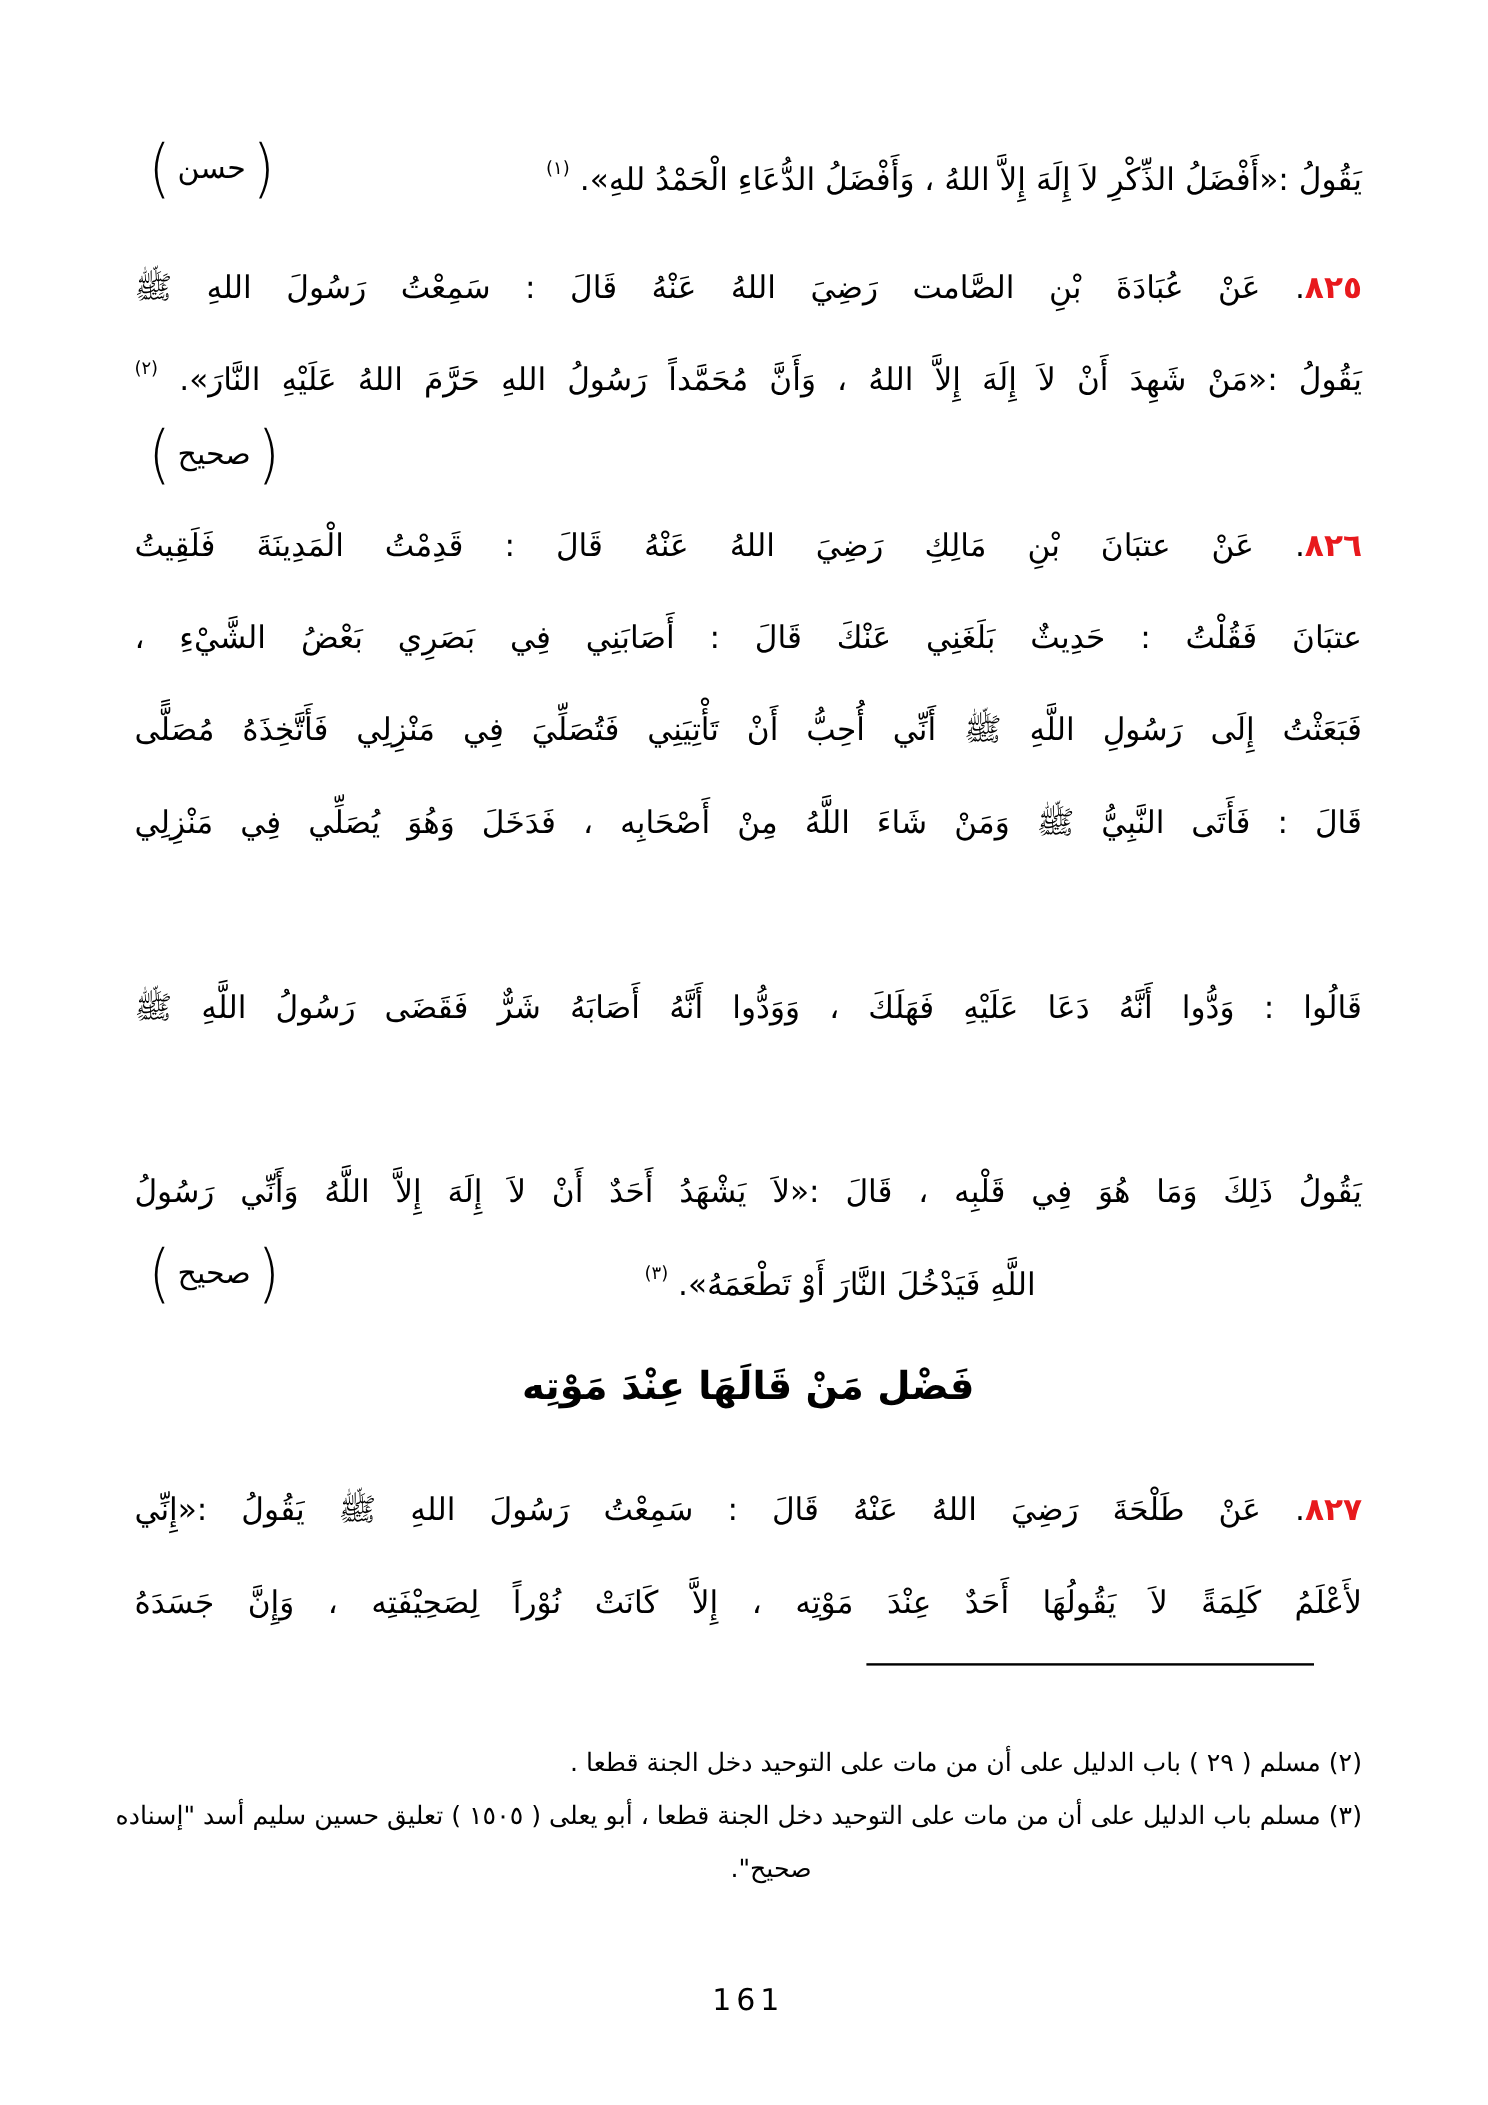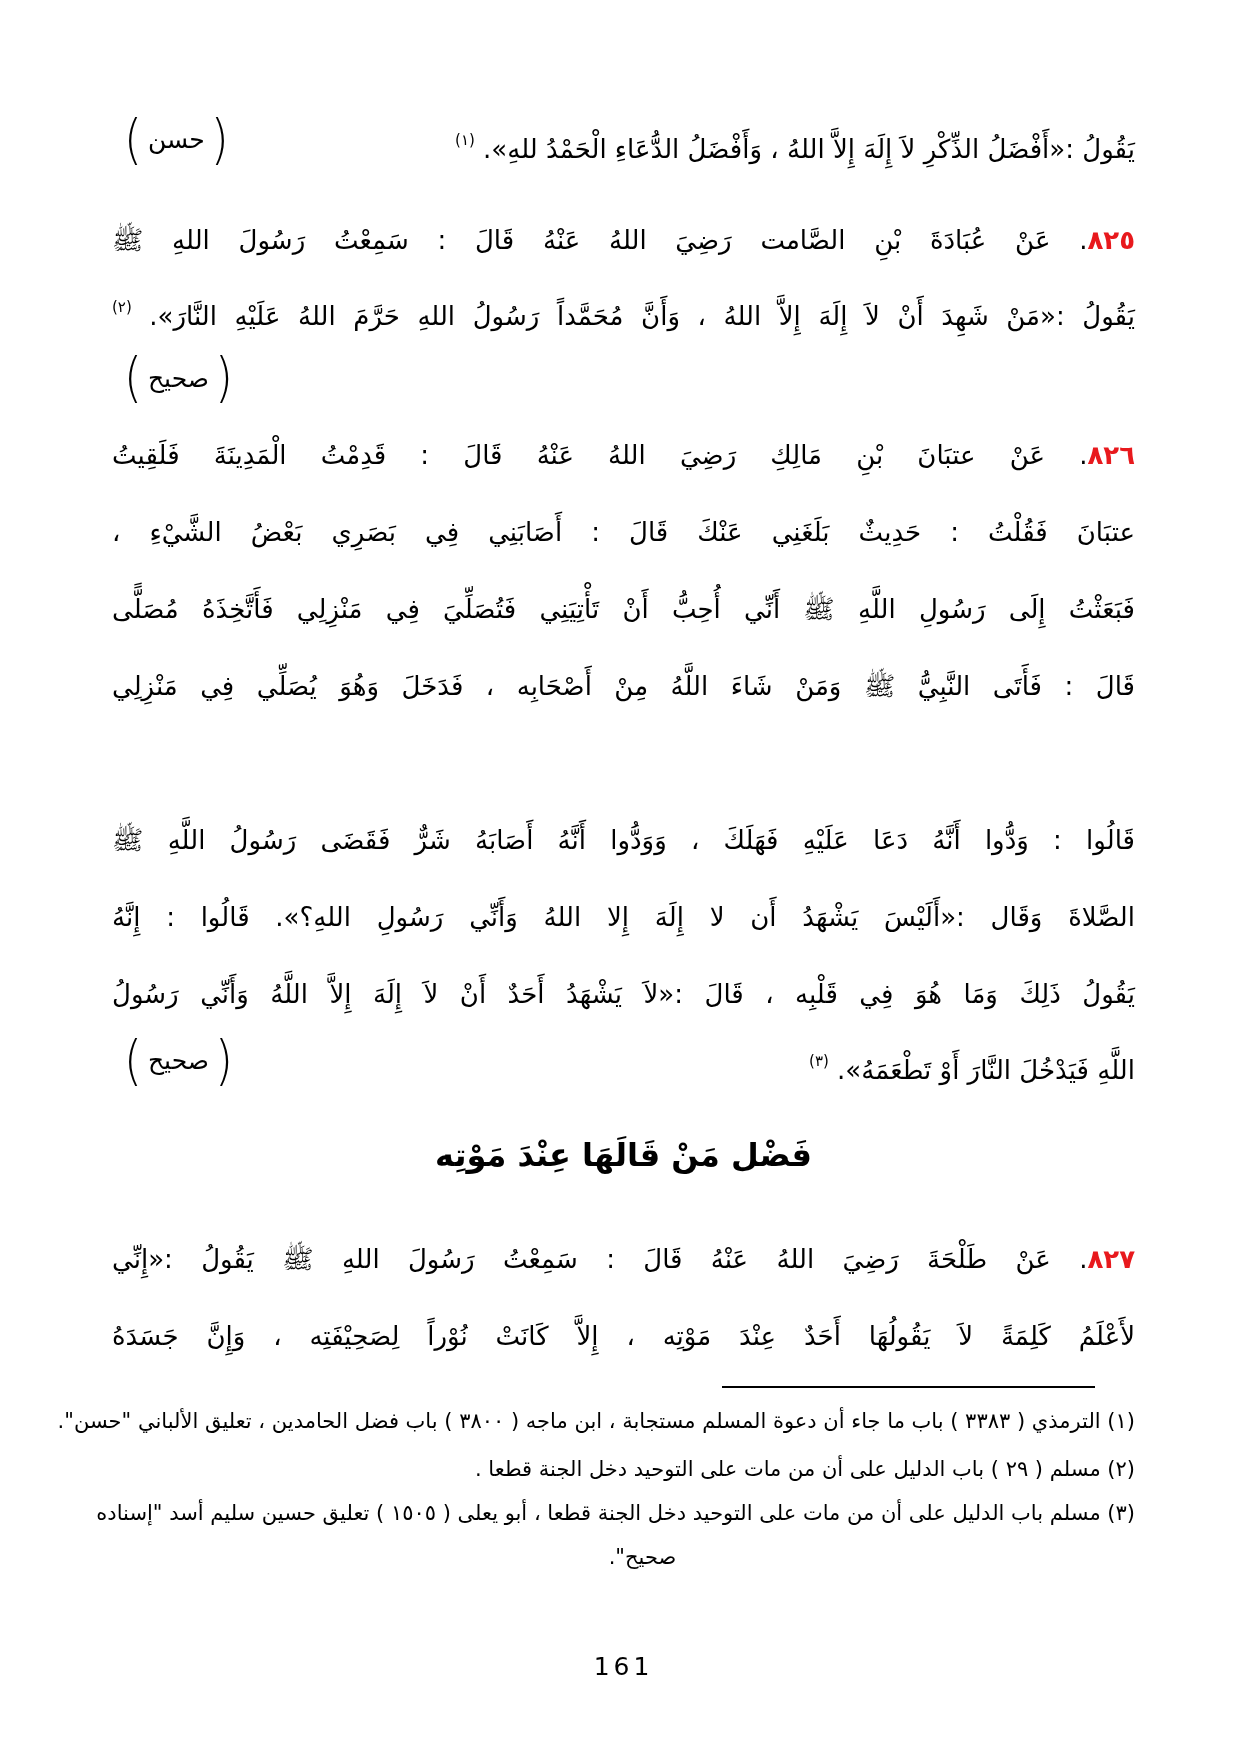--- a/index.html
+++ b/index.html
@@ -24,21 +24,21 @@
   .numdot{color:#000;}
   .fnmark{font-size:15px;vertical-align:13px;letter-spacing:1px;}
   .grade{
     position:absolute;left:12px;top:0;bottom:0;
     display:flex;align-items:center;gap:4px;
     white-space:nowrap;
   }
   .grade .paren{font-size:46px;font-weight:300;line-height:1;transform:scaleY(1.15);}
   .grade .gword{font-size:25px;padding:0 2px;}
   .gradeRow{position:absolute;left:0;right:0;}
-  .lastline{display:block;text-align:right;font-size:26px;white-space:nowrap;}
+  .lastline{display:block;margin-right:272px;text-align:right;font-size:26px;white-space:nowrap;}
   .heading{
     position:absolute;left:0;right:0;
     text-align:center;font-size:32px;font-weight:700;
     white-space:nowrap;
   }
   .fnsep{position:absolute;height:0;border-top:2px solid #000;}
   .fnrow{
     position:absolute;right:0;left:38px;
     font-size:21px;white-space:nowrap;
   }
@@ -93,23 +93,20 @@
     </div>
     <div class="row just" style="top:572px;height:74px;line-height:74px;">
       <span>فَبَعَثْتُ إِلَى رَسُولِ اللَّهِ ﷺ أَنِّي أُحِبُّ أَنْ تَأْتِيَنِي فَتُصَلِّيَ فِي مَنْزِلِي فَأَتَّخِذَهُ مُصَلًّى</span>
     </div>
     <div class="row just" style="top:649px;height:74px;line-height:74px;">
       <span>قَالَ : فَأَتَى النَّبِيُّ ﷺ وَمَنْ شَاءَ اللَّهُ مِنْ أَصْحَابِه ، فَدَخَلَ وَهُوَ يُصَلِّي فِي مَنْزِلِي</span>
     </div>
     <div class="row just" style="top:803px;height:74px;line-height:74px;">
       <span>قَالُوا : وَدُّوا أَنَّهُ دَعَا عَلَيْهِ فَهَلَكَ ، وَوَدُّوا أَنَّهُ أَصَابَهُ شَرٌّ فَقَضَى رَسُولُ اللَّهِ ﷺ</span>
     </div>
-    <div class="row just" style="top:880px;height:74px;line-height:74px;">
-      <span>الصَّلاةَ وَقَال :«أَلَيْسَ يَشْهَدُ أَن لا إِلَهَ إِلا اللهُ وَأَنِّي رَسُولِ اللهِ؟». قَالُوا : إِنَّهُ</span>
-    </div>
     <div class="row just" style="top:957px;height:74px;line-height:74px;">
       <span>يَقُولُ ذَلِكَ وَمَا هُوَ فِي قَلْبِه ، قَالَ :«لاَ يَشْهَدُ أَحَدٌ أَنْ لاَ إِلَهَ إِلاَّ اللَّهُ وَأَنِّي رَسُولُ</span>
     </div>
     <div class="row" style="top:1022px;height:78px;line-height:78px;text-align:right;">
       <div class="grade">
         <span class="paren">(</span>
         <span class="gword">صحيح</span>
         <span class="paren">)</span>
       </div>
       <span class="lastline"><span>اللَّهِ فَيَدْخُلَ النَّارَ أَوْ تَطْعَمَهُ».</span> <span class="fnmark">(٣)</span></span>
@@ -119,21 +116,20 @@
 
     <div class="row just" style="top:1222px;height:74px;line-height:74px;">
       <span class="hnum">٨٢٧</span><span class="numdot">.</span>
       <span>عَنْ طَلْحَةَ رَضِيَ اللهُ عَنْهُ قَالَ : سَمِعْتُ رَسُولَ اللهِ ﷺ يَقُولُ :«إِنِّي</span>
     </div>
     <div class="row just" style="top:1299px;height:74px;line-height:74px;">
       <span>لأَعْلَمُ كَلِمَةً لاَ يَقُولُهَا أَحَدٌ عِنْدَ مَوْتِه ، إِلاَّ كَانَتْ نُوْراً لِصَحِيْفَتِه ، وَإِنَّ جَسَدَهُ</span>
     </div>
 
     <div class="fnsep" style="top:1386px;right:40px;width:373px;"></div>
-    <div class="fnrow fn-just" style="top:1400px;height:42px;line-height:42px;">(١) الترمذي ( ٣٣٨٣ ) باب ما جاء أن دعوة المسلم مستجابة ، ابن ماجه ( ٣٨٠٠ ) باب فضل الحامدين ، تعليق الألباني "حسن".</div>
     <div class="fnrow fn-start" style="top:1448px;height:42px;line-height:42px;">(٢) مسلم ( ٢٩ ) باب الدليل على أن من مات على التوحيد دخل الجنة قطعا .</div>
     <div class="fnrow fn-just" style="top:1492px;height:42px;line-height:42px;padding-left:40px;">(٣) مسلم باب الدليل على أن من مات على التوحيد دخل الجنة قطعا ، أبو يعلى ( ١٥٠٥ ) تعليق حسين سليم أسد "إسناده</div>
     <div class="fnrow fn-center" style="top:1536px;height:42px;line-height:42px;">صحيح".</div>
 
     <div class="pagenum" style="top:1642px;height:50px;line-height:50px;">161</div>
 
   </div>
 </div>
 
 </body></html>

